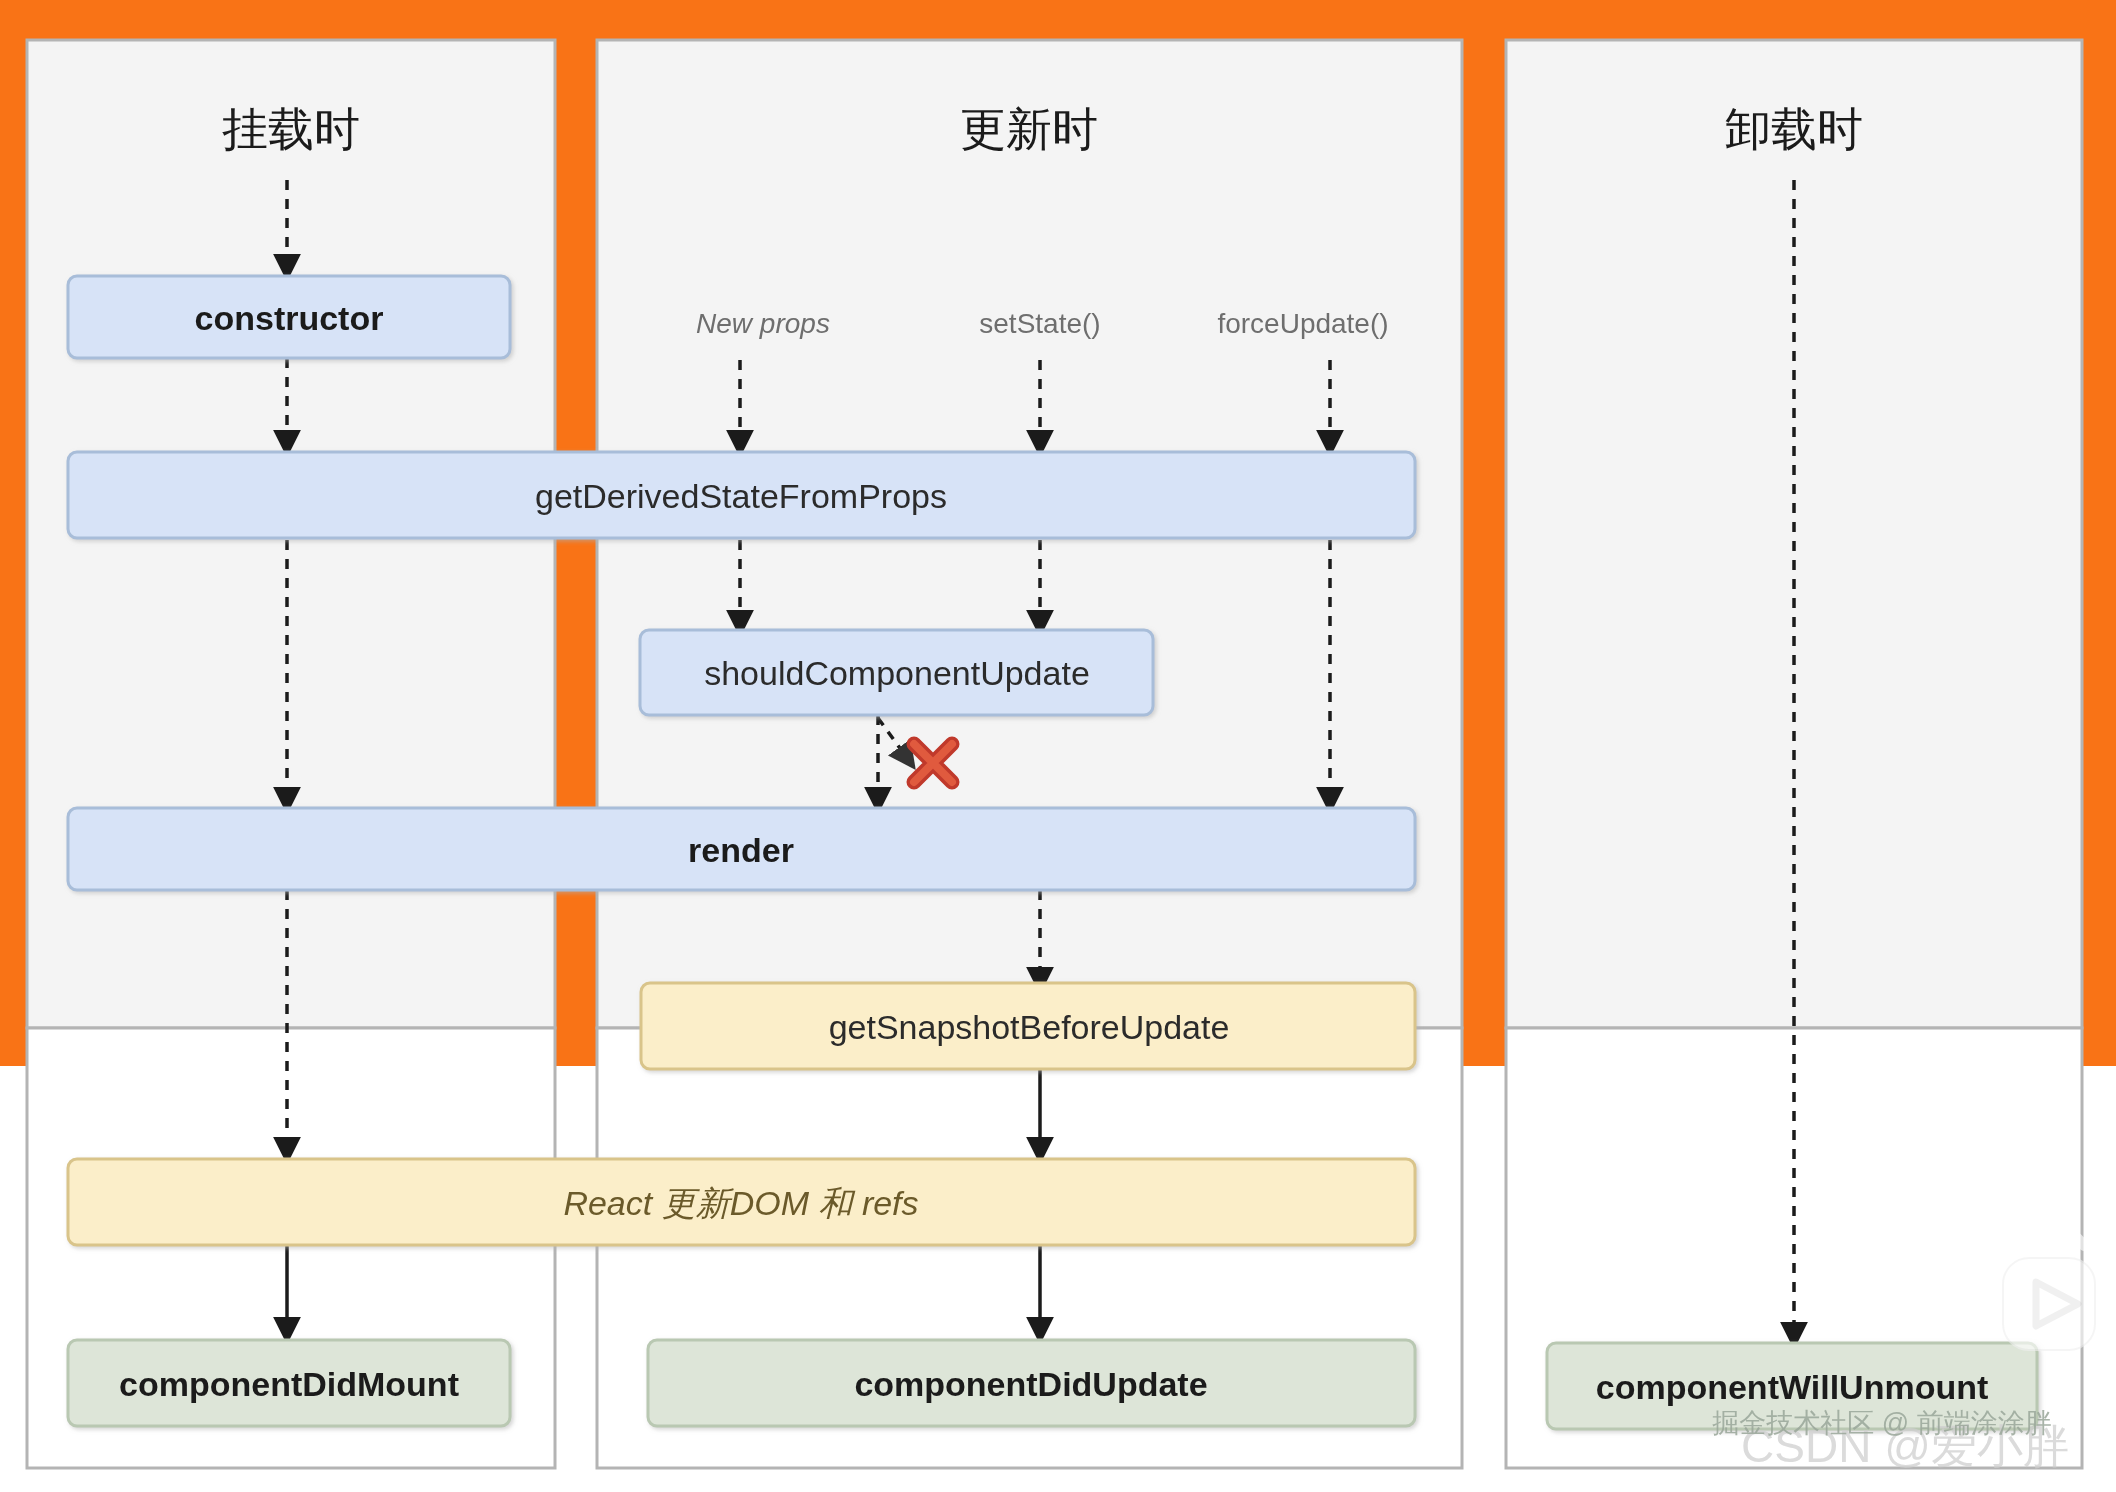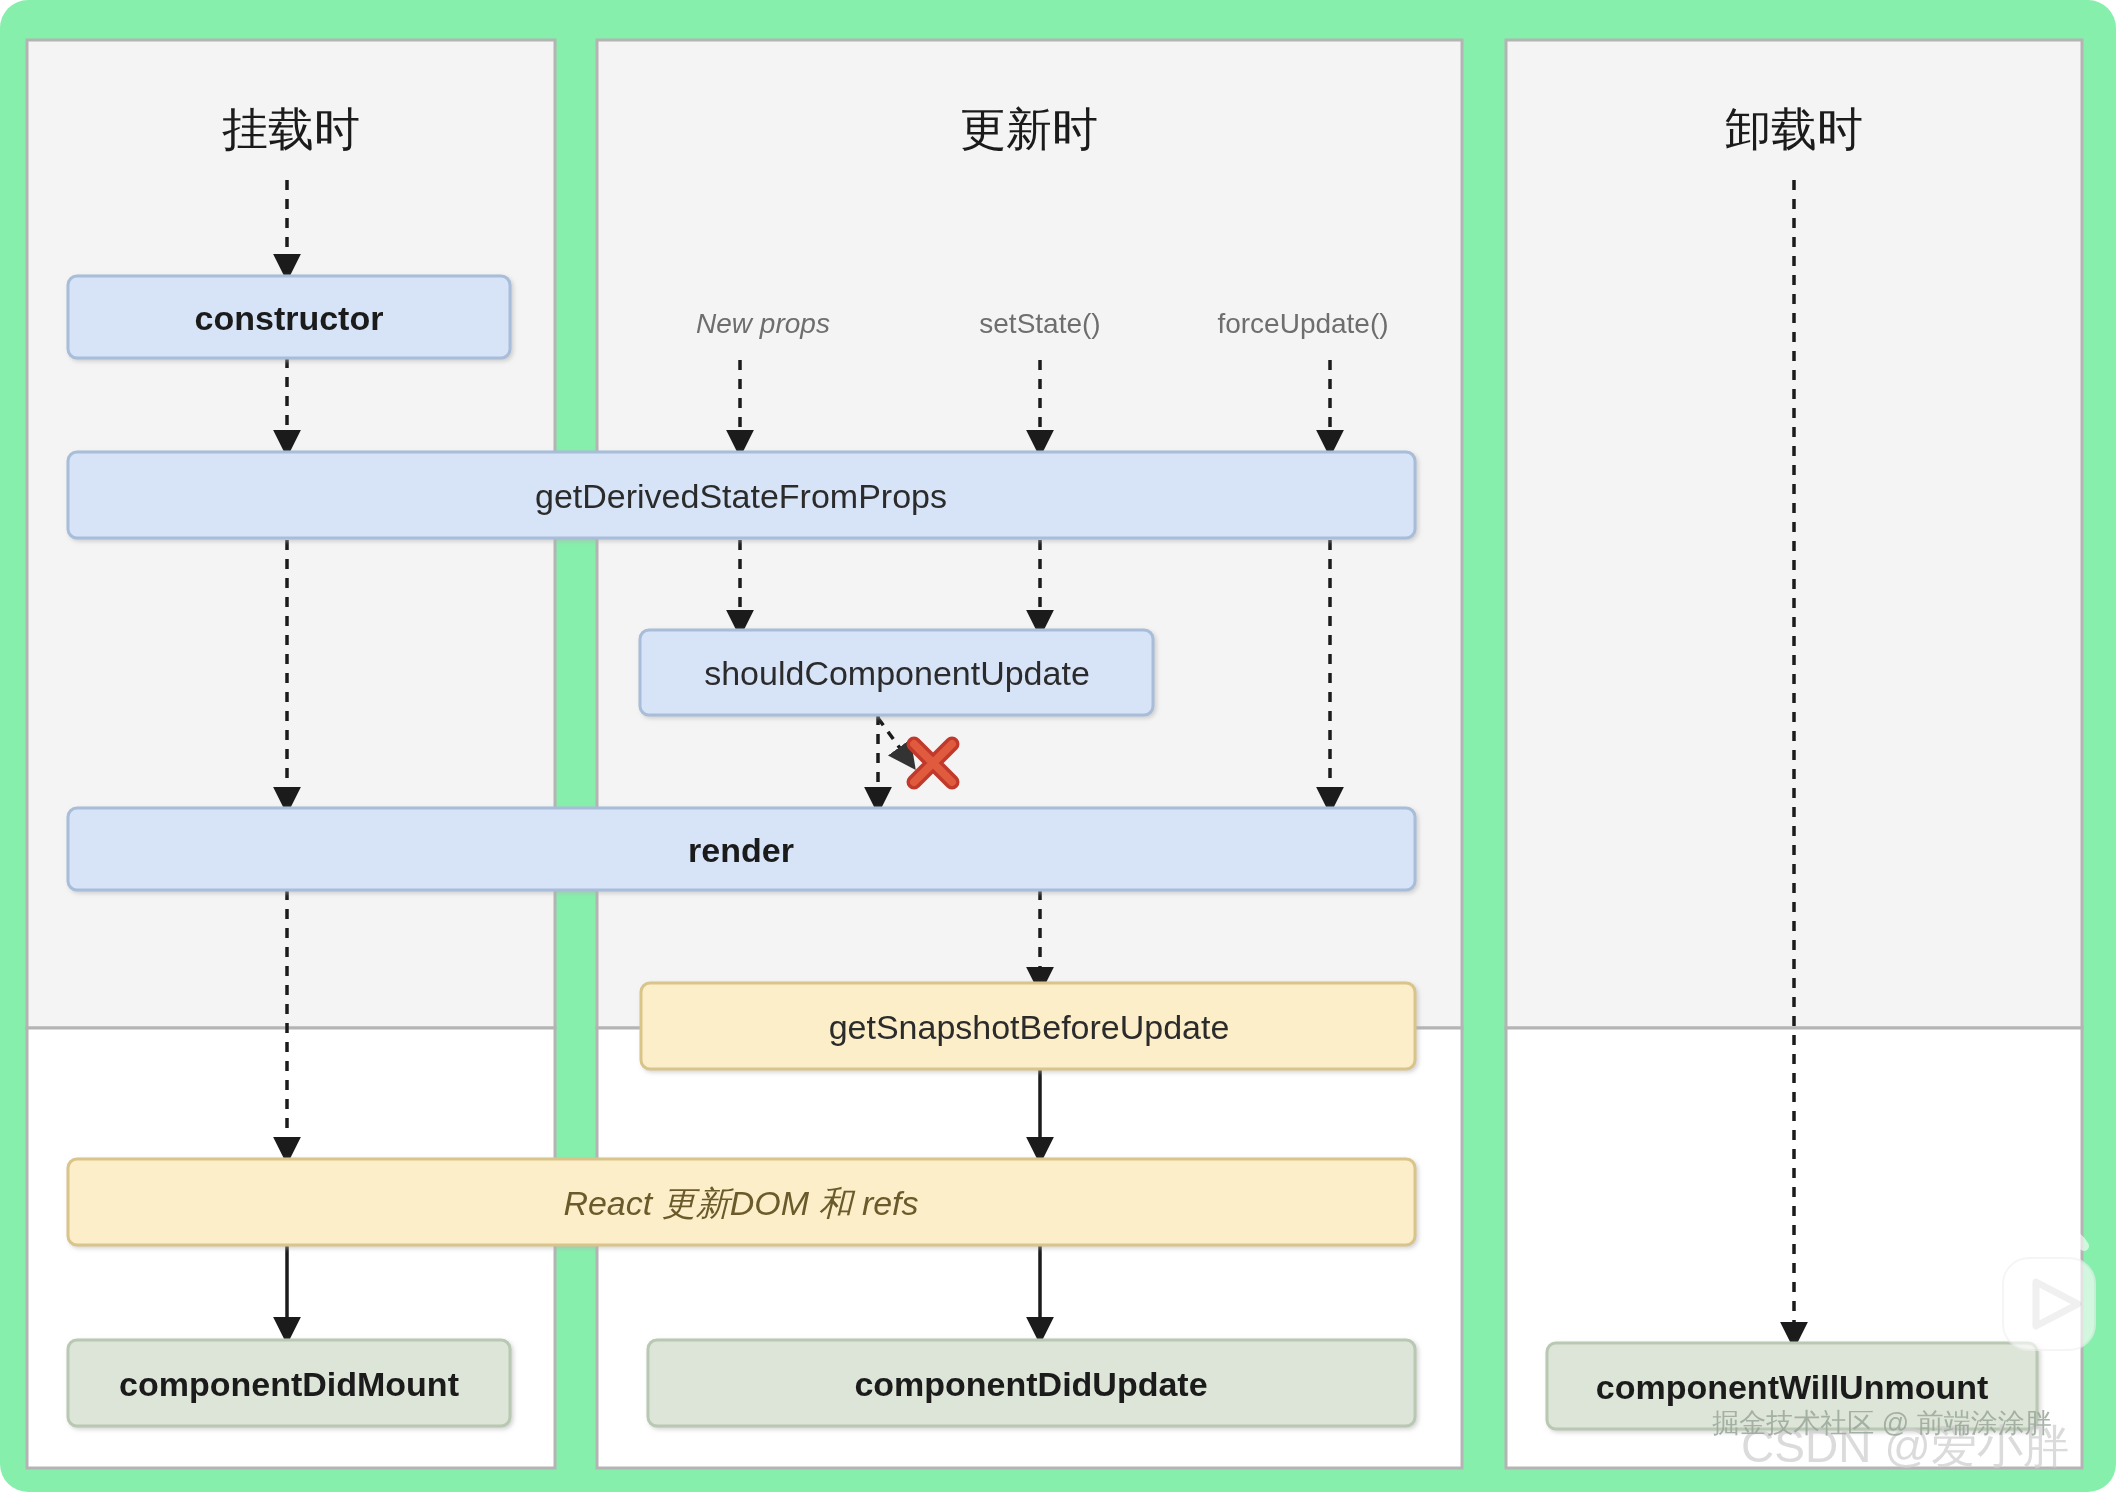--- a/index.html
+++ b/index.html
@@ -1,18 +1,18 @@
 <!DOCTYPE html>
 <html><head>
 <meta charset="utf-8">
 <style>
   html,body{margin:0;padding:0;background:#ffffff;}
   body{width:2116px;height:1492px;overflow:hidden;
        font-family:"Liberation Sans","DejaVu Sans",sans-serif;}
-  #stage{position:relative;width:2116px;height:1492px;background:#86efac;border-radius:28px;}
+  #stage{position:relative;width:2116px;height:1066px;background:#f97316;}
   svg{display:block;}
   .phase-label{font-size:46px;fill:#1b1b1b;font-weight:400;}
   .box-label{font-size:34px;fill:#2b2b2b;}
   .box-label-bold{font-size:34px;fill:#1b1b1b;font-weight:bold;}
   .box-label-ital{font-size:34px;fill:#6b5a2a;font-style:italic;}
   .trigger-label{font-size:28px;fill:#6e6e6e;}
   .trigger-label-ital{font-size:28px;fill:#6e6e6e;font-style:italic;}
   .wm-jj{font-size:27px;fill:#9aa79a;opacity:.85;}
   .wm-csdn{font-size:46px;fill:#cfcfcf;opacity:.75;}
 </style>

